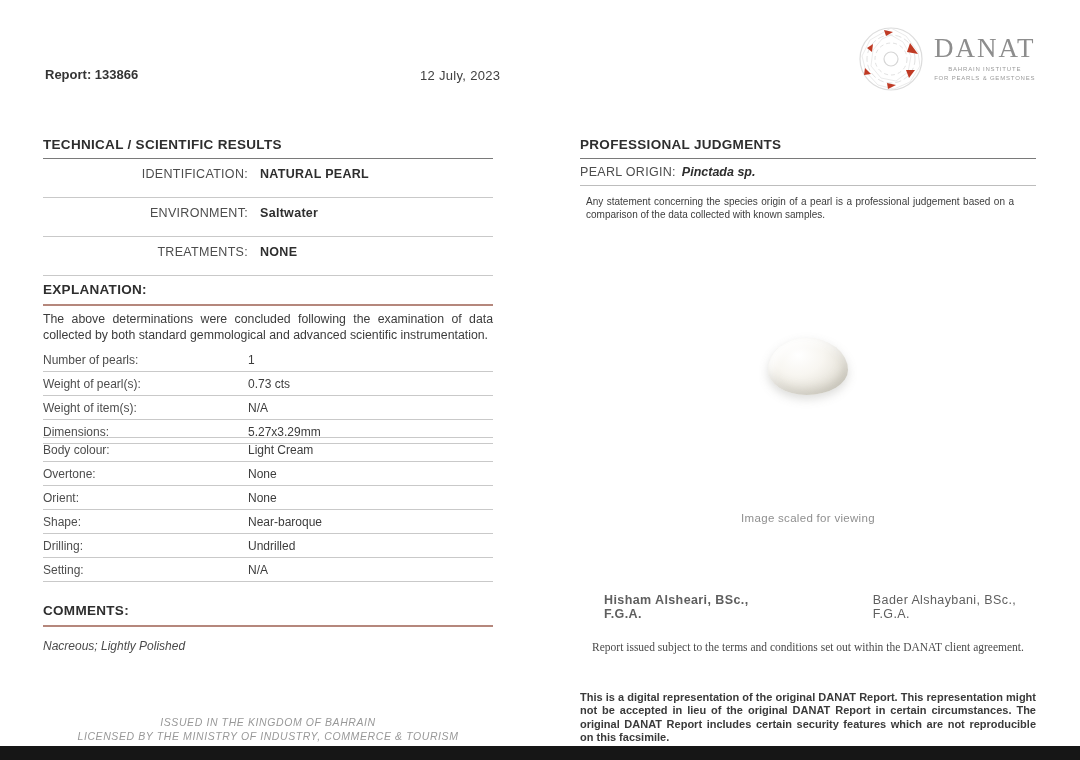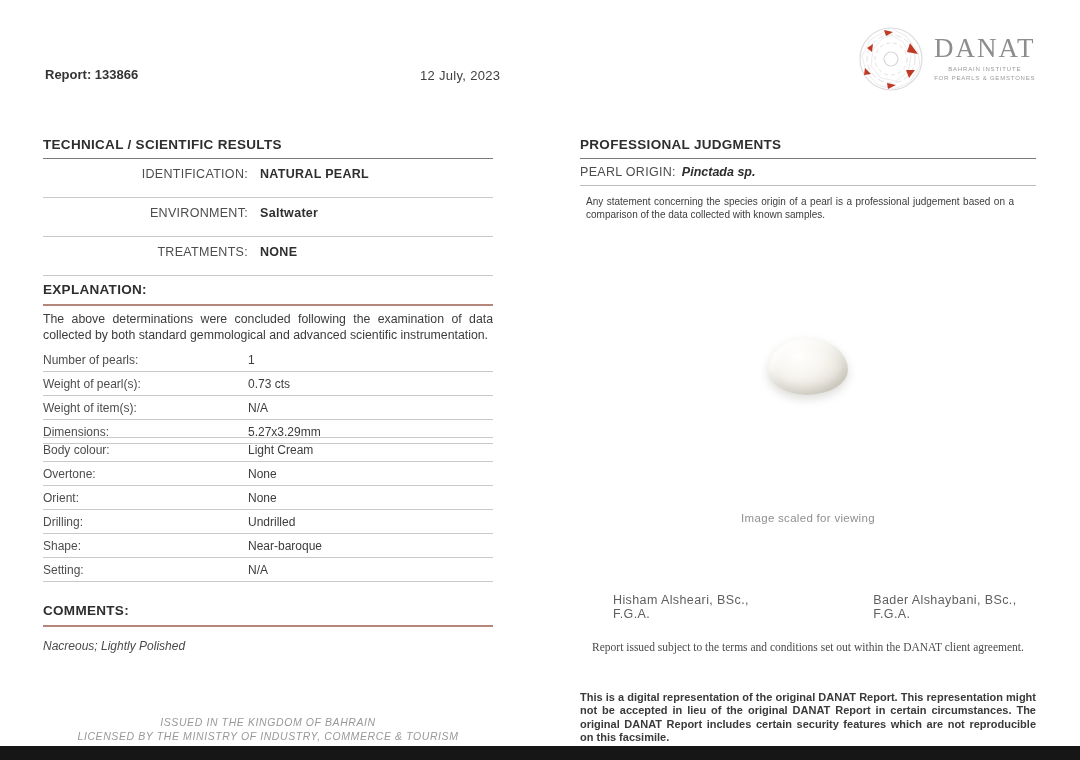--- a/index.html
+++ b/index.html
@@ -72,21 +72,21 @@
     width:80px; height:57px;
     border-radius:48% 52% 52% 48% / 56% 56% 44% 44%;
     background:
       radial-gradient(ellipse at 38% 30%, #ffffff 0%, #f8f6f1 35%, #e8e5dc 65%, #d3d0c5 88%, #c9c6bb 100%);
     box-shadow: 0 4px 10px rgba(120,120,110,0.25), inset -4px -6px 10px rgba(150,148,135,0.28), inset 4px 5px 8px rgba(255,255,255,0.9);
   }
   .img-caption { position:absolute; top:512px; left:0; width:100%; text-align:center; font-size:11.5px; color:#8f8f8f; letter-spacing:0.3px; }
 
   .signatures { position:absolute; top:593px; left:0; width:100%; display:flex; }
   .sig { font-size:12.5px; color:#5f5f5f; letter-spacing:0.4px; }
-  .sig.s1 { margin-left:33px; }
+  .sig.s1 { margin-left:24px;font-weight:bold; }
   .sig.s2 { margin-left:104px; }
 
   .terms { position:absolute; top:641px; left:0; width:100%; text-align:center;
     font-family:"Liberation Serif", serif; font-size:11.5px; color:#4a4a4a; }
 
   .facsimile { position:absolute; top:688px; left:0; width:100%; }
   .facs-title { text-align:center; font-size:13.5px; font-weight:bold; color:#2e2e2e; letter-spacing:0.5px; }
   .facs-body { margin-top:3px; font-size:11px; font-weight:bold; line-height:1.22; color:#3a3a3a; text-align:justify; }
 
   .bottom-bar { position:absolute; left:0; top:746px; width:1080px; height:14px; background:#161616; }
@@ -178,26 +178,26 @@
     </div>
     <div class="drow">
       <span class="lbl">Overtone:</span>
       <span class="val">None</span>
     </div>
     <div class="drow">
       <span class="lbl">Orient:</span>
       <span class="val">None</span>
     </div>
     <div class="drow">
+      <span class="lbl">Shape:</span>
+      <span class="val">Near-baroque</span>
+    </div>
+    <div class="drow">
       <span class="lbl">Drilling:</span>
       <span class="val">Undrilled</span>
-    </div>
-    <div class="drow">
-      <span class="lbl">Shape:</span>
-      <span class="val">Near-baroque</span>
     </div>
     <div class="drow">
       <span class="lbl">Setting:</span>
       <span class="val">N/A</span>
     </div>
   </div>
   <div class="endline"></div>
 
   <div class="comments">
     <div class="hd rule-salmon">

